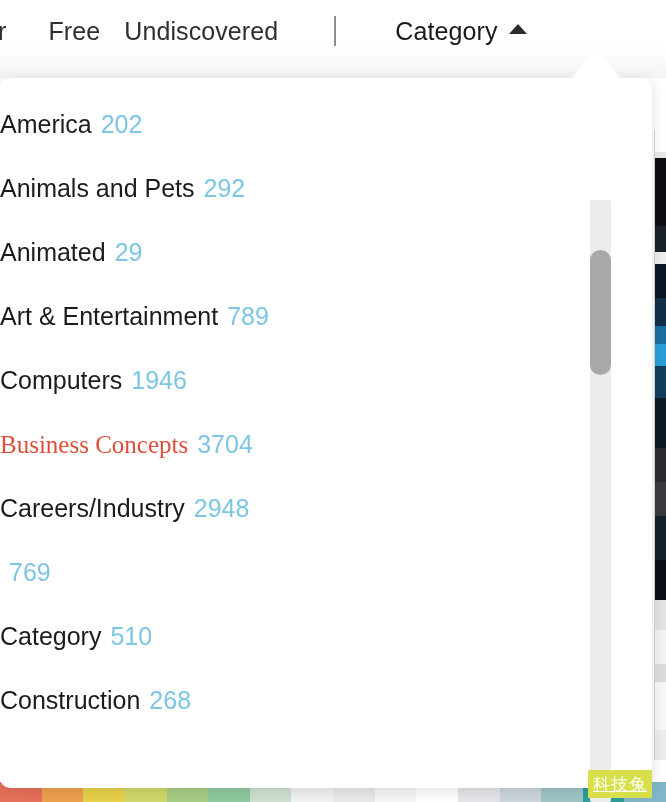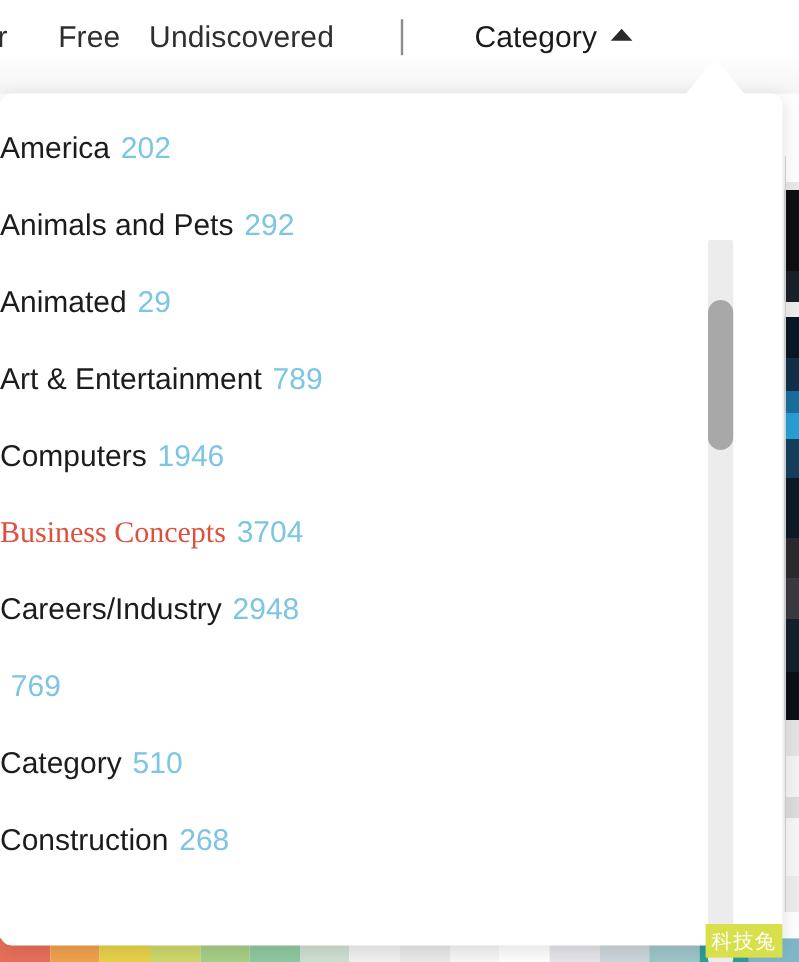--- a/index.html
+++ b/index.html
@@ -103,21 +103,21 @@
     background:#a8a8a8; border-radius:11px; cursor:pointer;
   }
 
   
   .watermark {
     position:absolute; left:588px; top:770px;
     width:64px; height:28px;
     background:#d7e04a;
     display:flex; align-items:center; justify-content:center;
   }
-  .watermark span { font-size:17px; color:#ffffff; letter-spacing:1px; line-height:1; }
+  .watermark span { font-size:17px; color:#ffffff; letter-spacing:1px; line-height:1;text-decoration:underline; }
 </style>
 </head>
 <body>
 
 <div id="screen">
 
   <div class="bg-layer">
     <div class="bg-strip"></div>
     <div class="bg-strip-line"></div>
     <div class="bg-tiles" id="bg-tiles">

